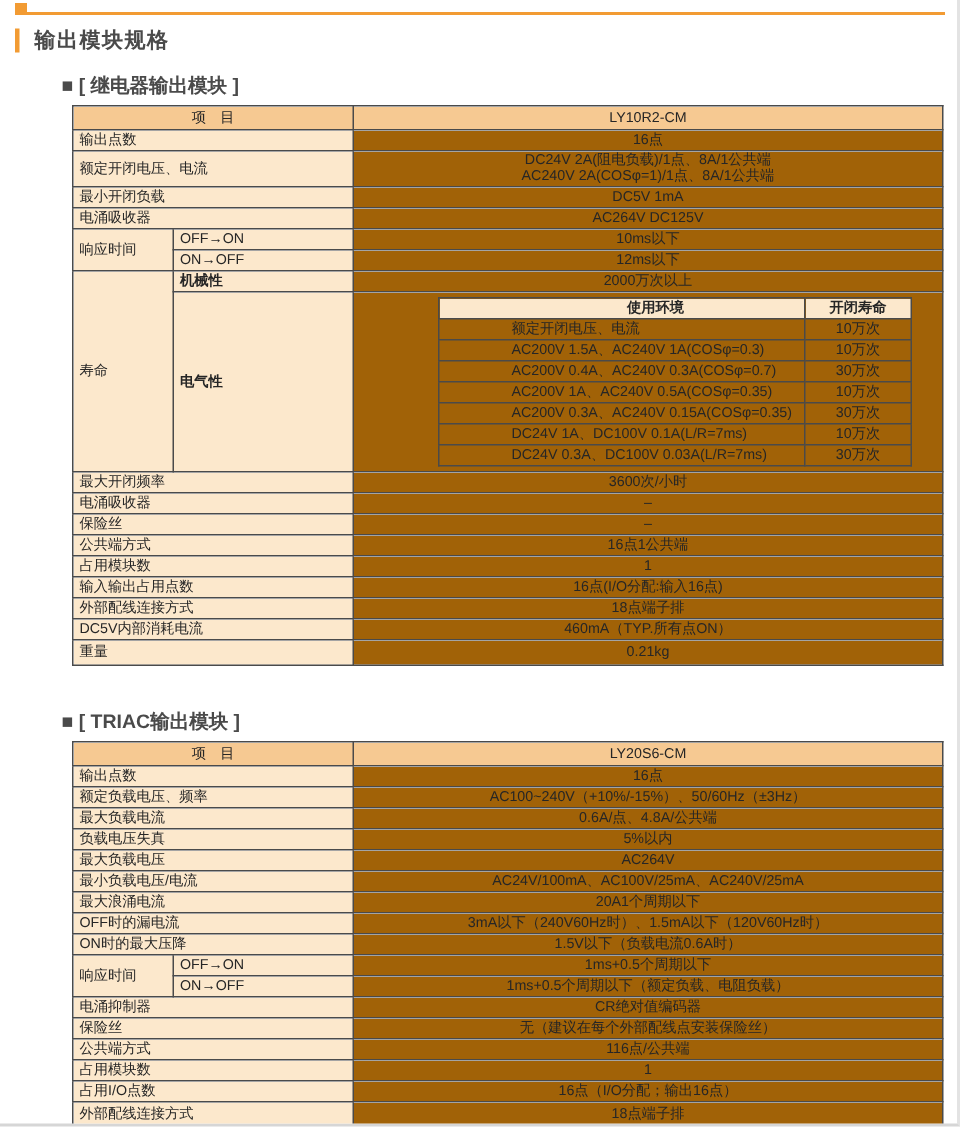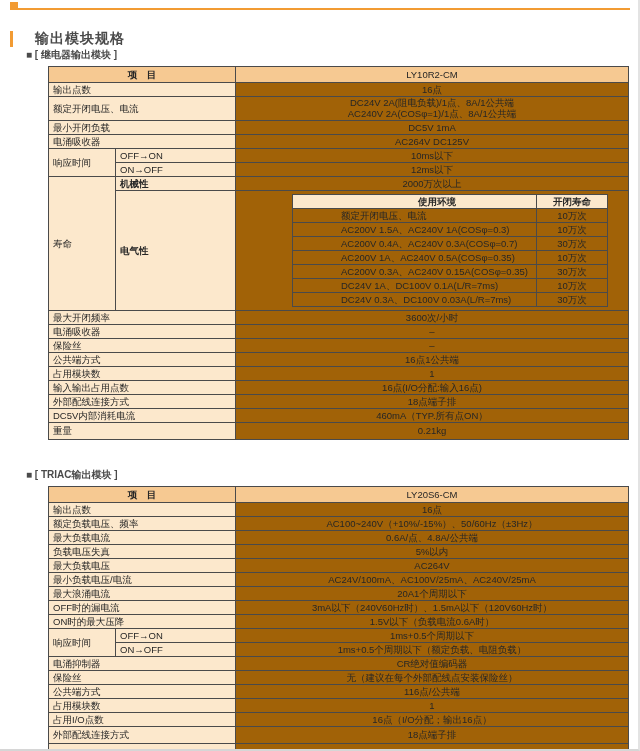--- a/index.html
+++ b/index.html
@@ -19,23 +19,23 @@
     box-sizing:border-box;
     border-right:2px solid #e3e3e3;
     border-bottom:2px solid #d6d6d6;
     overflow:hidden;
   }
   .header-block{position:relative;height:40px;}
   .deco-square{position:absolute;left:10px;top:2px;width:8px;height:8px;background:var(--accent);}
   .deco-hline{position:absolute;left:18px;top:8px;width:612px;height:2px;background:var(--accent);}
   .title-wrap{position:absolute;left:10px;top:14px;display:flex;align-items:center;}
   .title-bar{width:3px;height:16px;background:var(--accent);margin-right:6px;}
-  .page-title{font-size:14px;font-weight:bold;color:#4a4a4a;margin:16px;letter-spacing:1px;}
-
-  .section{margin:8px 0 4px 26px;font-size:10px;font-weight:bold;color:#4a4a4a;}
+  .page-title{font-size:14px;font-weight:bold;color:#4a4a4a;margin:4px;letter-spacing:1px;}
+
+  .section{margin:8px 0 4px 41px;font-size:13px;font-weight:bold;color:#4a4a4a;}
 
   table.spec{
     border-collapse:collapse;
     margin-left:48px;
     width:580px;
     table-layout:fixed;
     font-size:9.5px;
   }
   table.spec td{
     border:1px solid var(--border);
@@ -43,21 +43,21 @@
     height:13px;
     line-height:1.2;
     vertical-align:middle;
     overflow:hidden;
   }
   td.lbl{background:var(--label-bg);text-align:left;font-weight:normal;}
   td.sub{background:var(--label-bg);text-align:left;font-weight:bold;}
   td.sub.en{font-weight:normal;margin-left:12px;}
   td.val{text-align:center;background:#a16207;}
   tr.head td{background:var(--header-bg);text-align:center;height:15px;}
-  tr.head td.item{font-weight:bold;}
+  tr.head td.item{font-weight:normal;}
   tr.tall td{height:20px;}
   tr.med td{height:16px;}
   td.nested{padding:0;}
 
   table.life{
     border-collapse:collapse;
     margin:3px 0 3px 52px;
     width:264px;
     font-size:9.5px;
     table-layout:fixed;

